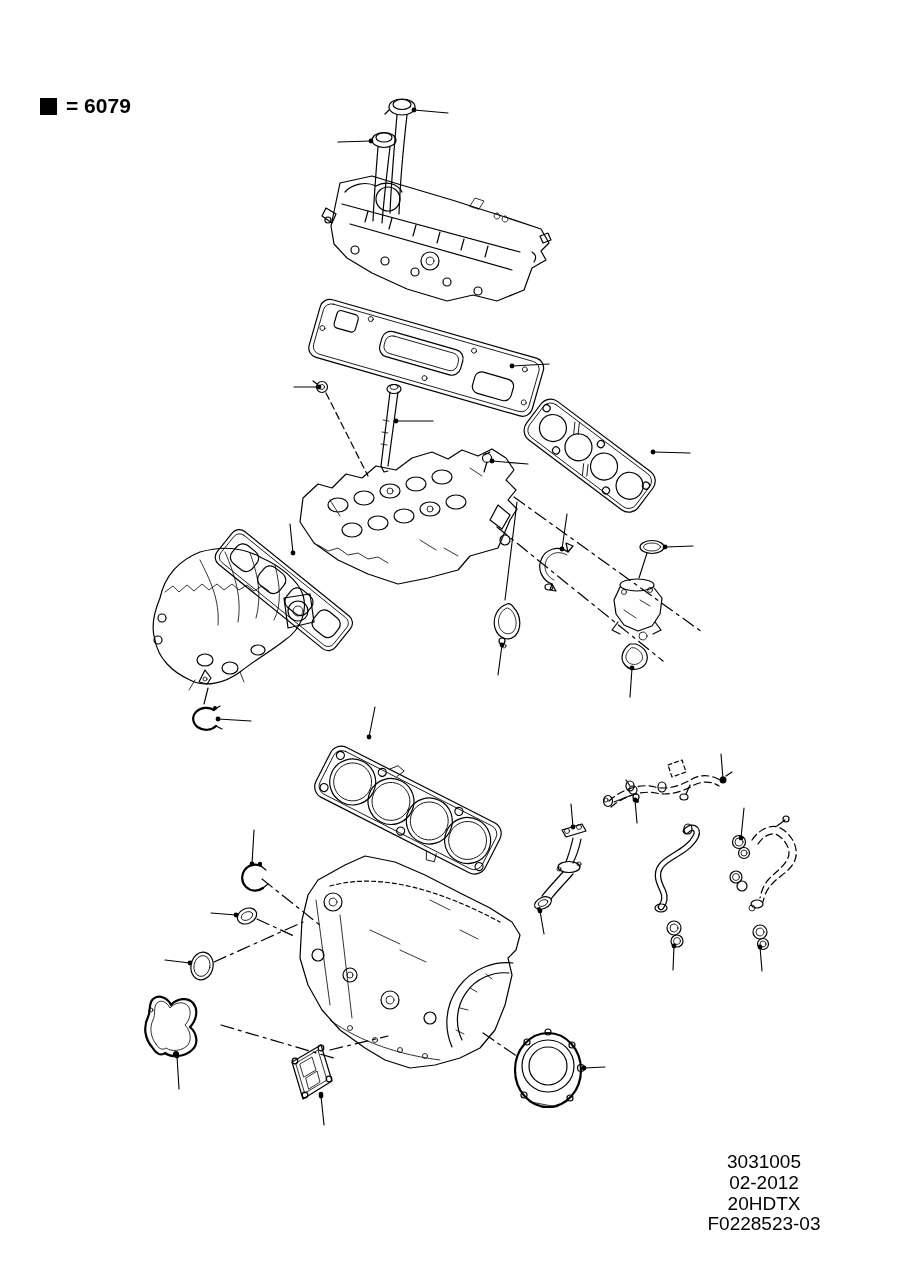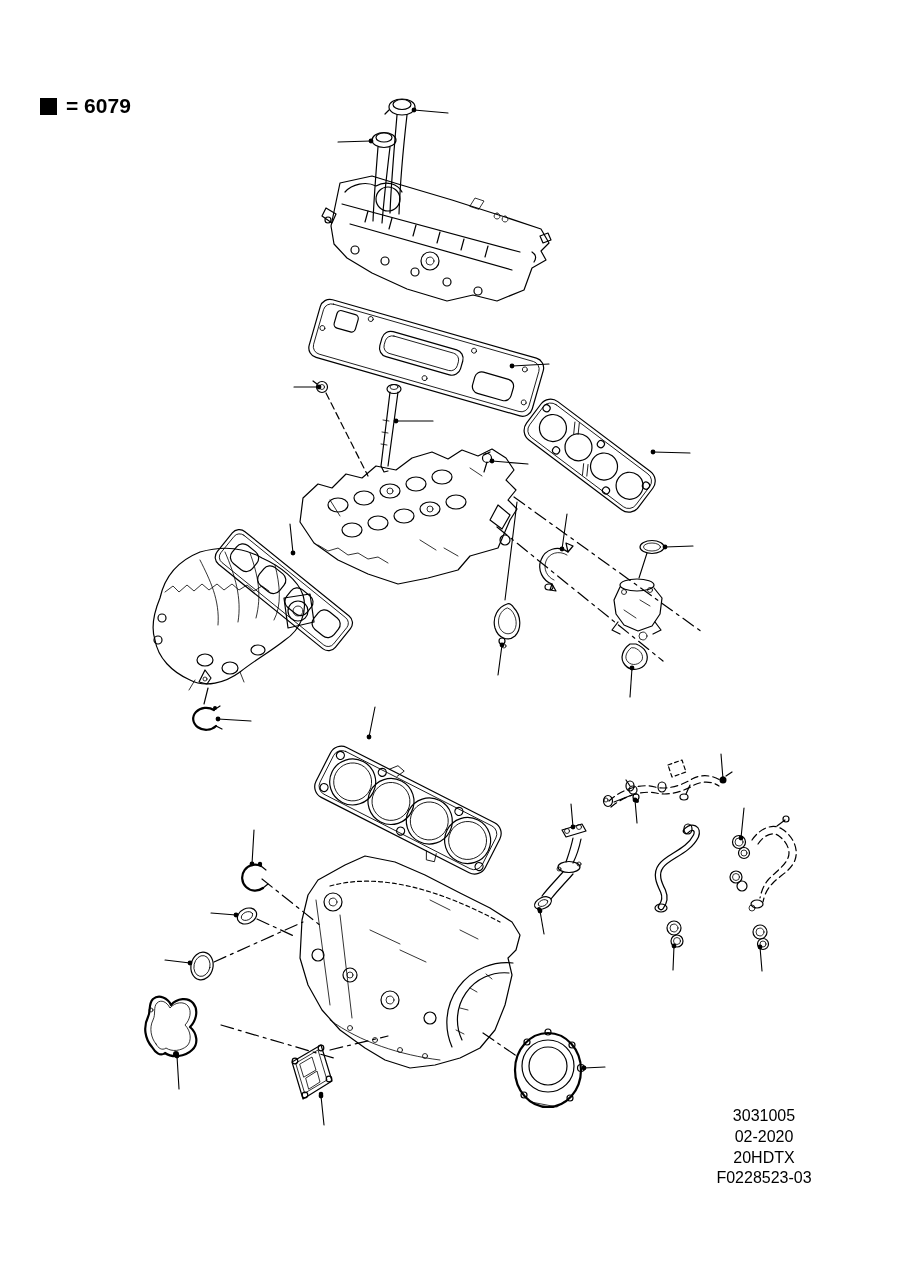--- a/index.html
+++ b/index.html
@@ -15,22 +15,22 @@
   .art .dash{stroke-dasharray:7 4;}
   .art .dash2{stroke-dasharray:4 3;}
   .art .tube-b{stroke-width:6.5;}
   .art .tube-w{stroke:#fff;stroke-width:4;}
   .art .leader{stroke:#000;stroke-width:1.1;}
   .art .dot{fill:#000;stroke:none;}
   .art .marker{stroke:none;}
   .legend{position:absolute;left:40px;top:94px;display:flex;align-items:center;gap:9px;
           font-size:21px;font-weight:700;}
   .legend-square{width:17px;height:17px;background:#000;display:inline-block;}
-  .figure-codes{position:absolute;left:664px;top:1106px;width:200px;text-align:center;
-                font-size:16px;line-height:20.8px;}
+  .figure-codes{position:absolute;left:664px;top:1152px;width:200px;text-align:center;
+                font-size:19px;line-height:20.8px;}
   .copyright{position:absolute;left:263px;top:1197px;font-size:16.5px;}
 </style>
 </head>
 <body>
 
 <div class="page">
 
   <div class="legend">
     <span class="legend-square"></span>
     <span>= 6079</span>
@@ -451,19 +451,19 @@
         <circle cx="741" cy="838" r="2.4" class="dot"></circle>
         <rect x="737" y="801" width="14" height="14" class="marker" fill="#000000"></rect>
         <line x1="762" y1="971" x2="760" y2="947" class="leader"></line>
         <circle cx="760" cy="947" r="2.4" class="dot"></circle>
         <rect x="755" y="964" width="14" height="14" class="marker" fill="#000000"></rect>
       </g>
   </svg>
 
   <div class="figure-codes">
     <div>3031005</div>
-    <div>02-2020</div>
+    <div>02-2012</div>
     <div>20HDTX</div>
     <div>F0228523-03</div>
   </div>
 
 
 </div>
 
 </body></html>

